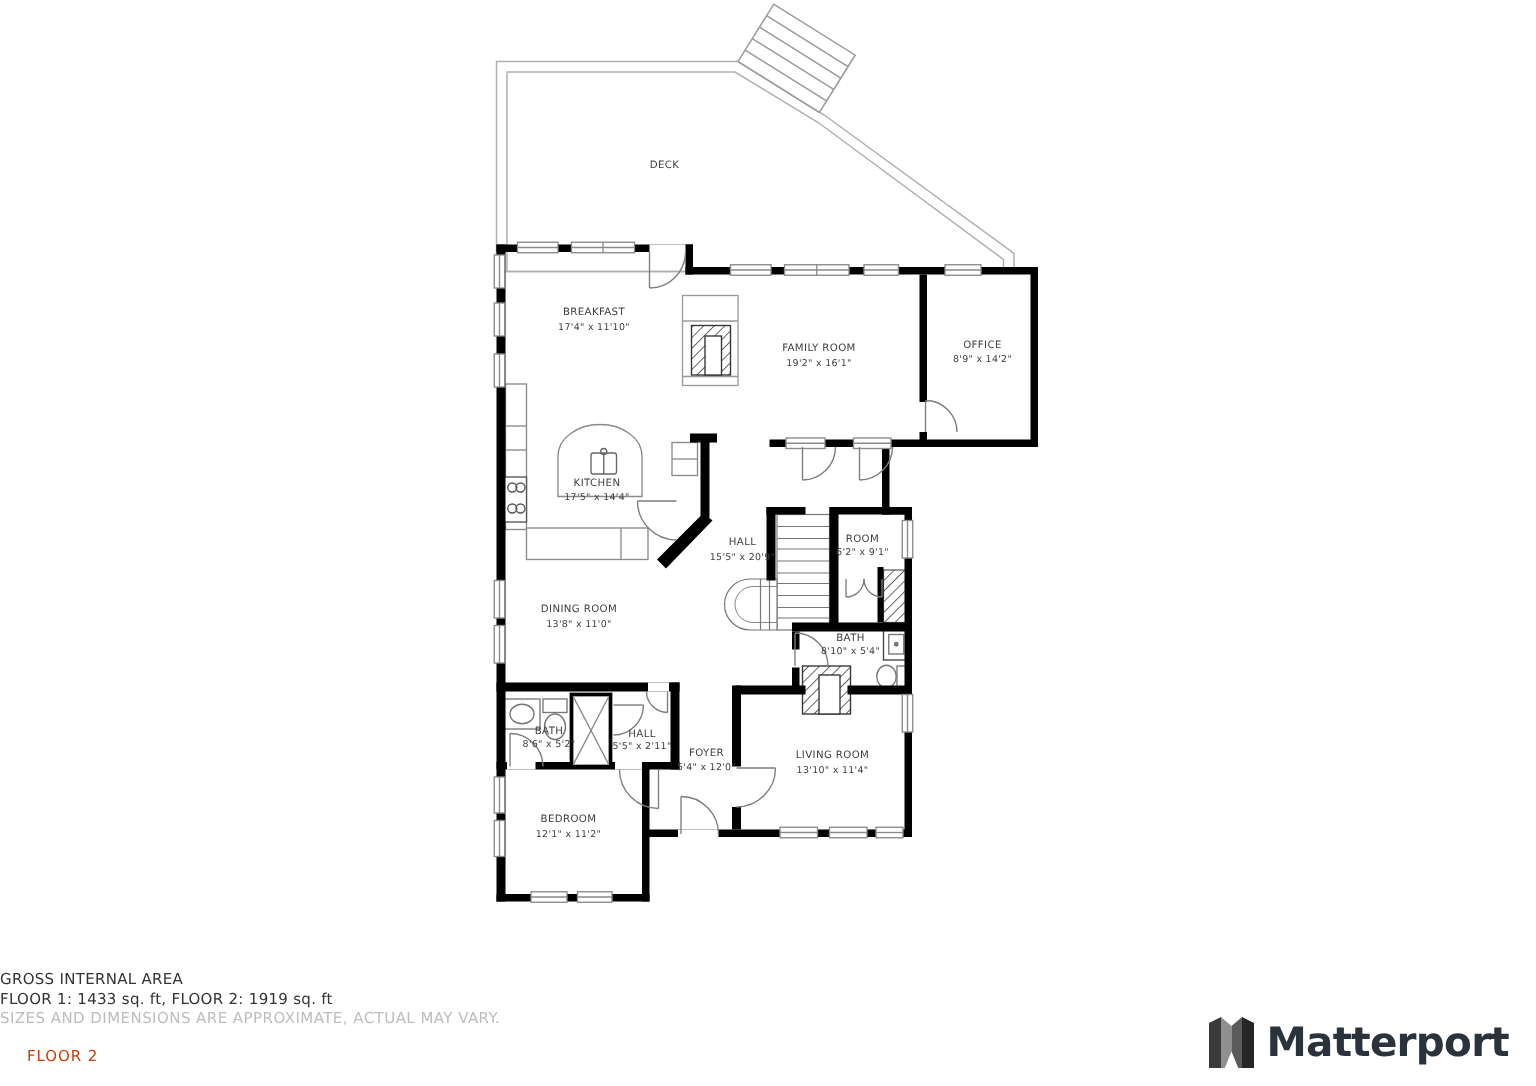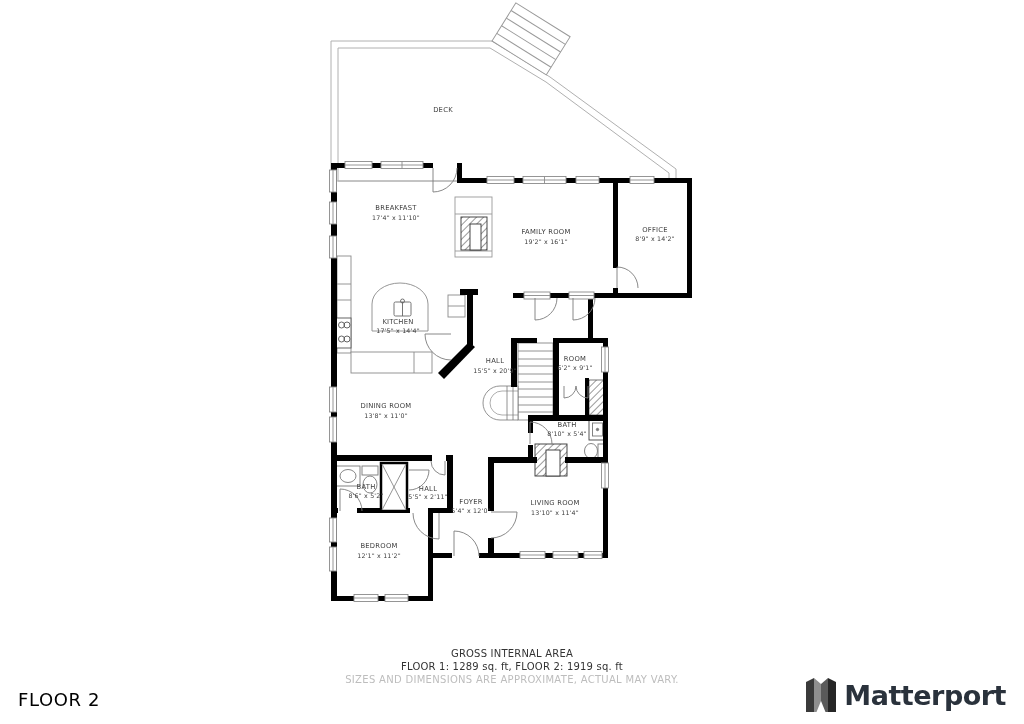--- a/index.html
+++ b/index.html
@@ -1,24 +1,24 @@
 <!DOCTYPE html>
 <html><head>
 <meta charset="utf-8">
 <style>
   html,body{margin:0;padding:0;background:#ffffff;}
   body{width:1024px;height:724px;position:relative;overflow:hidden;
        font-family:"DejaVu Sans","Liberation Sans",sans-serif;}
   #plan-svg{position:absolute;left:0;top:0;}
   .room-name{font-size:6.8px;fill:#3d3d3d;letter-spacing:.25px;}
   .room-dims{font-size:6.3px;fill:#3d3d3d;letter-spacing:.2px;}
-  .footer-block{position:absolute;left:0;top:648px;width:1024px;text-align:center;
+  .footer-block{position:absolute;left:0;top:648px;width:1024px;
        color:#333333;font-size:10px;line-height:12.5px;letter-spacing:.2px;}
   .footer-block .disclaimer{color:#bdbdbd;font-size:10px;margin-top:1px;letter-spacing:.3px;}
-  .floor-tag{position:absolute;left:18px;bottom:14px;color:#000000;font-size:18px;letter-spacing:.6px;}
+  .floor-tag{position:absolute;left:18px;bottom:14px;color:#c2410c;font-size:10px;letter-spacing:.6px;}
   .brand{position:absolute;right:18px;bottom:12px;display:flex;align-items:center;gap:8px;justify-content:center;}
   .brand-text{font-size:27px;font-weight:700;color:#2a323c;letter-spacing:-0.5px;}
 </style>
 </head>
 <body>
 
 <svg id="plan-svg" width="1024" height="724" viewBox="0 0 1024 724">
   <defs>
     <pattern id="hatch" width="5" height="5" patternUnits="userSpaceOnUse" patternTransform="rotate(45)">
       <line x1="0" y1="0" x2="0" y2="5" stroke="#555" stroke-width="1.2"></line>
@@ -271,21 +271,21 @@
     <text class="room-name" x="428" y="491">HALL</text>
     <text class="room-dims" x="428" y="499">5'5" x 2'11"</text>
 
     <text class="room-name" x="379" y="548">BEDROOM</text>
     <text class="room-dims" x="379" y="558">12'1" x 11'2"</text>
   </g>
 </svg>
 
 <div class="footer-block">
   <div>GROSS INTERNAL AREA</div>
-  <div>FLOOR 1: 1289 sq. ft, FLOOR 2: 1919 sq. ft</div>
+  <div>FLOOR 1: 1433 sq. ft, FLOOR 2: 1919 sq. ft</div>
   <div class="disclaimer">SIZES AND DIMENSIONS ARE APPROXIMATE, ACTUAL MAY VARY.</div>
 </div>
 
 <div class="floor-tag">FLOOR 2</div>
 
 <div class="brand">
   <svg width="30" height="34" viewBox="0 0 30 34">
     <polygon points="0,4 8,0 8,34 0,34" fill="#3a3a3a"></polygon>
     <polygon points="8,0 15,6 15,34 8,34" fill="#8f8f8f"></polygon>
     <polygon points="15,6 22,0 22,34 15,34" fill="#5a5a5a"></polygon>

